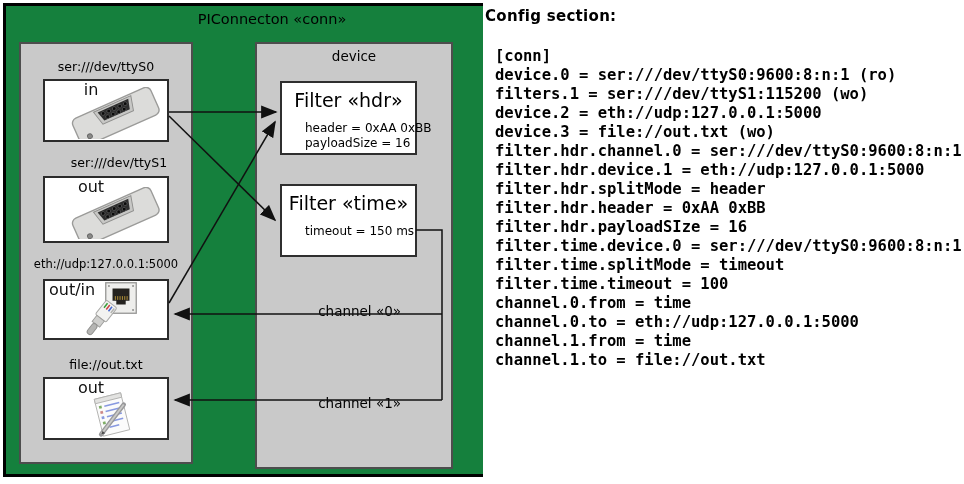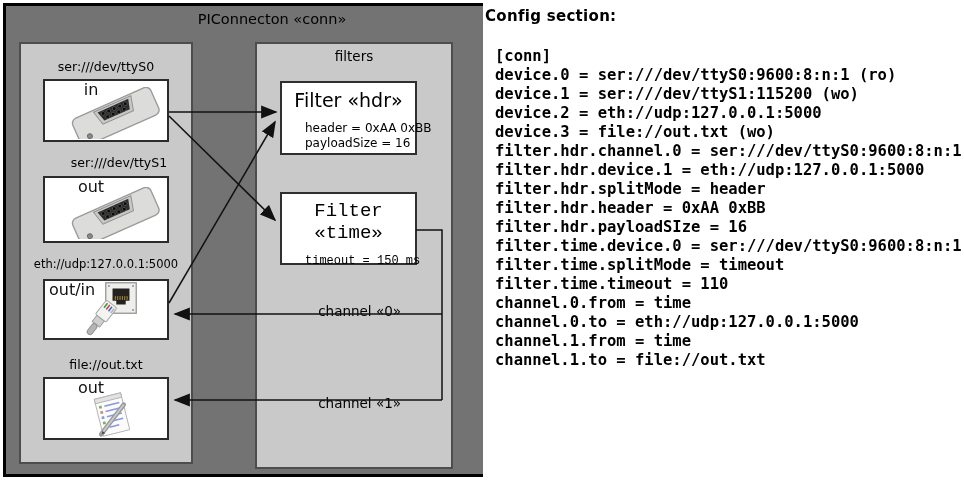--- a/index.html
+++ b/index.html
@@ -4,21 +4,21 @@
 <style>
   html,body{margin:0;padding:0;background:#fff;}
   *{box-sizing:border-box;}
   #canvas{
     position:relative;width:964px;height:484px;background:#ffffff;
     font-family:"DejaVu Sans",sans-serif;color:#000;overflow:hidden;
   }
   
   .outer{
     position:absolute;left:3px;top:3px;width:538px;height:474px;
-    background:#737373;border:3px solid #000;
+    background:#15803d;border:3px solid #000;
   }
   .outer-title{
     position:absolute;left:0;top:5px;width:100%;text-align:center;
     font-size:14.5px;
   }
   
   .group{
     position:absolute;background:#c9c9c9;border:2px solid #4d4d4d;
   }
   .group-devices{left:13px;top:36px;width:174px;height:422px;}
@@ -188,31 +188,31 @@
             </g>
           </g>
           <path d="M13 48 L38 15" stroke="#98989a" stroke-width="5" stroke-linecap="round"></path>
           <path d="M13 48 L38 15" stroke="#cacac8" stroke-width="2"></path>
           <path d="M13 48 l4.5 -1.2 l-3 -2.6 z" fill="#4a4a4a"></path>
         </svg>
       </div>
     </div>
 
     <div class="group group-filters">
-      <div class="group-title">filters</div>
+      <div class="group-title">device</div>
 
       <div class="filter-box" style="top:37px;height:74px;">
         <div class="filter-title">Filter «hdr»</div>
         <div class="filter-attrs">
           <div class="filter-attr">header = 0xAA 0xBB</div>
           <div class="filter-attr">payloadSize = 16</div>
         </div>
       </div>
 
-      <div class="filter-box" style="top:148px;height:73px;font-family:Liberation Mono, monospace;">
+      <div class="filter-box" style="top:140px;height:73px;">
         <div class="filter-title">Filter «time»</div>
         <div class="filter-attrs">
           <div class="filter-attr">timeout = 150 ms</div>
         </div>
       </div>
     </div>
   </div>
 
   <div class="chan-label chan-0">channel «0»</div>
   <div class="chan-label chan-1">channel «1»</div>
@@ -231,31 +231,31 @@
       <line x1="442" y1="314" x2="175" y2="314" marker-end="url(#arr)"></line>
       <line x1="442" y1="400" x2="175" y2="400" marker-end="url(#arr)"></line>
     </g>
   </svg>
 
   <div class="config">
     <div class="config-heading">Config section:</div>
     <div class="config-lines">
       <div class="cfg-line">[conn]</div>
       <div class="cfg-line">device.0 = ser:///dev/ttyS0:9600:8:n:1 (ro)</div>
-      <div class="cfg-line">device.1 = ser:///dev/ttyS1:115200 (wo)</div>
+      <div class="cfg-line">filters.1 = ser:///dev/ttyS1:115200 (wo)</div>
       <div class="cfg-line">device.2 = eth://udp:127.0.0.1:5000</div>
       <div class="cfg-line">device.3 = file://out.txt (wo)</div>
       <div class="cfg-line">filter.hdr.channel.0 = ser:///dev/ttyS0:9600:8:n:1</div>
       <div class="cfg-line">filter.hdr.device.1 = eth://udp:127.0.0.1:5000</div>
       <div class="cfg-line">filter.hdr.splitMode = header</div>
       <div class="cfg-line">filter.hdr.header = 0xAA 0xBB</div>
       <div class="cfg-line">filter.hdr.payloadSIze = 16</div>
       <div class="cfg-line">filter.time.device.0 = ser:///dev/ttyS0:9600:8:n:1</div>
       <div class="cfg-line">filter.time.splitMode = timeout</div>
-      <div class="cfg-line">filter.time.timeout = 110</div>
+      <div class="cfg-line">filter.time.timeout = 100</div>
       <div class="cfg-line">channel.0.from = time</div>
       <div class="cfg-line">channel.0.to = eth://udp:127.0.0.1:5000</div>
       <div class="cfg-line">channel.1.from = time</div>
       <div class="cfg-line">channel.1.to = file://out.txt</div>
     </div>
   </div>
 
 </div>
 
 </body></html>

